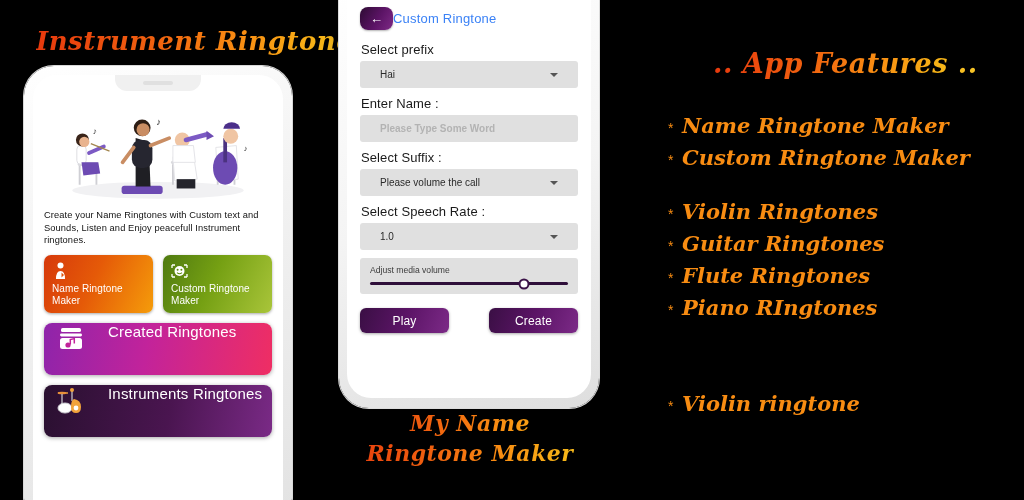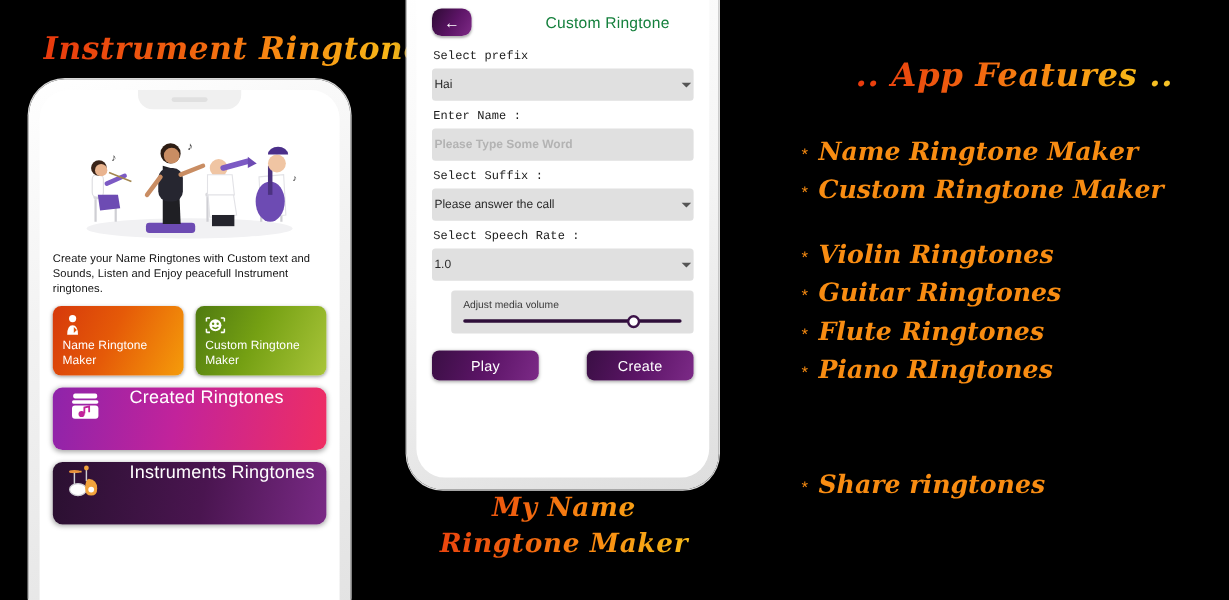--- a/index.html
+++ b/index.html
@@ -121,43 +121,43 @@
   }
   .appbar { display:flex; align-items:center; height:28px; margin-bottom:10px; }
   #back-btn {
     width:33px; height:23px; border-radius:8px;
     background:linear-gradient(120deg,#2d0b33 0%,#5c1466 55%,#7e2a86 100%);
     display:flex; align-items:center; justify-content:center;
     color:#fff; font-size:13px; line-height:1;
     box-shadow:0 1px 2px rgba(0,0,0,.3);
   }
   #appbar-title {
-    flex:1; text-align:right; font-size:13px; color:#15803d;
+    flex:1; text-align:left; font-size:13px; color:#3b82f6;
     margin-right:20px; letter-spacing:.2px;
   }
   .field-label {
-    font-size:10px; color:#1a1a1a; margin:0 0 4px 1px; letter-spacing:.1px;font-family:Liberation Mono, monospace;
+    font-size:13px; color:#1a1a1a; margin:0 0 4px 1px; letter-spacing:.1px;
   }
   .control {
     background:#e0e0e0; border-radius:3px;
     height:27px; display:flex; align-items:center;
-    padding:0 2px; margin-bottom:8px;
+    padding:0 20px; margin-bottom:8px;
     font-size:10px; color:#2a2a2a;
   }
   .control .val { flex:1; }
   .control .caret {
     width:0;height:0;
     border-left:4px solid transparent;
     border-right:4px solid transparent;
     border-top:4px solid #555;
   }
   #field-name.control { color:#b3b3b3;font-weight:bold; }
   #volume-box {
     background:#e0e0e0; border-radius:3px;
-    padding:7px 10px 9px 10px; margin-bottom:14px;margin-left:16px;
+    padding:7px 10px 9px 10px; margin-bottom:14px;
   }
   #volume-label { font-size:8.6px; color:#3a3a3a; margin-bottom:7px; }
   #volume-track {
     position:relative; height:3px; border-radius:2px; background:#2f0f3a;
   }
   #volume-thumb {
     position:absolute; top:50%; left:78%;
     transform:translate(-50%,-50%);
     width:11px; height:11px; border-radius:50%;
     background:#fff; border:2.5px solid #3b1248;
@@ -339,21 +339,21 @@
         <span class="caret"></span>
       </div>
 
       <div class="field-label">Enter Name :</div>
       <div class="control" id="field-name">
         <span class="val">Please Type Some Word</span>
       </div>
 
       <div class="field-label">Select Suffix :</div>
       <div class="control">
-        <span class="val">Please answer the call</span>
+        <span class="val">Please volume the call</span>
         <span class="caret"></span>
       </div>
 
       <div class="field-label">Select Speech Rate :</div>
       <div class="control">
         <span class="val">1.0</span>
         <span class="caret"></span>
       </div>
 
       <div id="volume-box">
@@ -403,16 +403,16 @@
       <span class="ftext promo-solid">Flute Ringtones</span>
     </div>
     <div class="feature">
       <span class="star">*</span>
       <span class="ftext promo-solid">Piano RIngtones</span>
     </div>
   </div>
 
   <div id="share-feature" class="feature">
     <span class="star">*</span>
-    <span class="ftext promo-solid">Share ringtones</span>
+    <span class="ftext promo-solid">Violin ringtone</span>
   </div>
 
 </div>
 
 </body></html>

